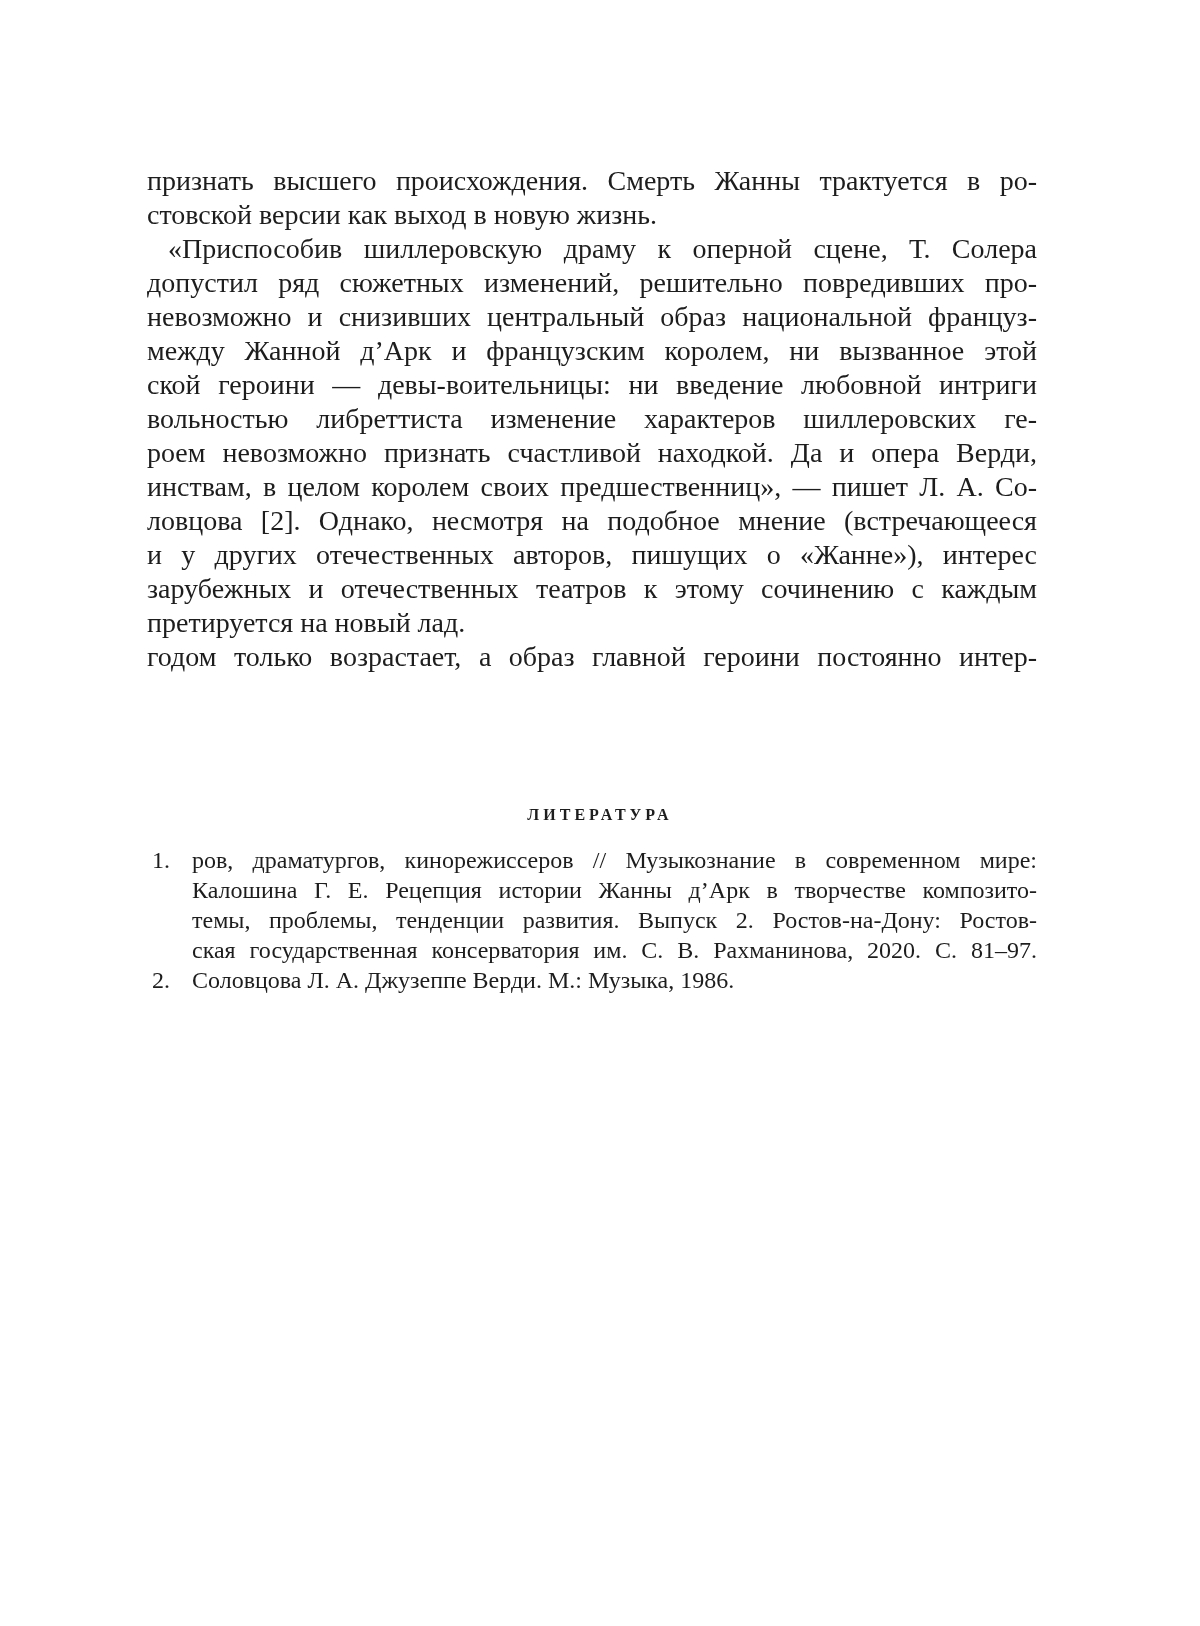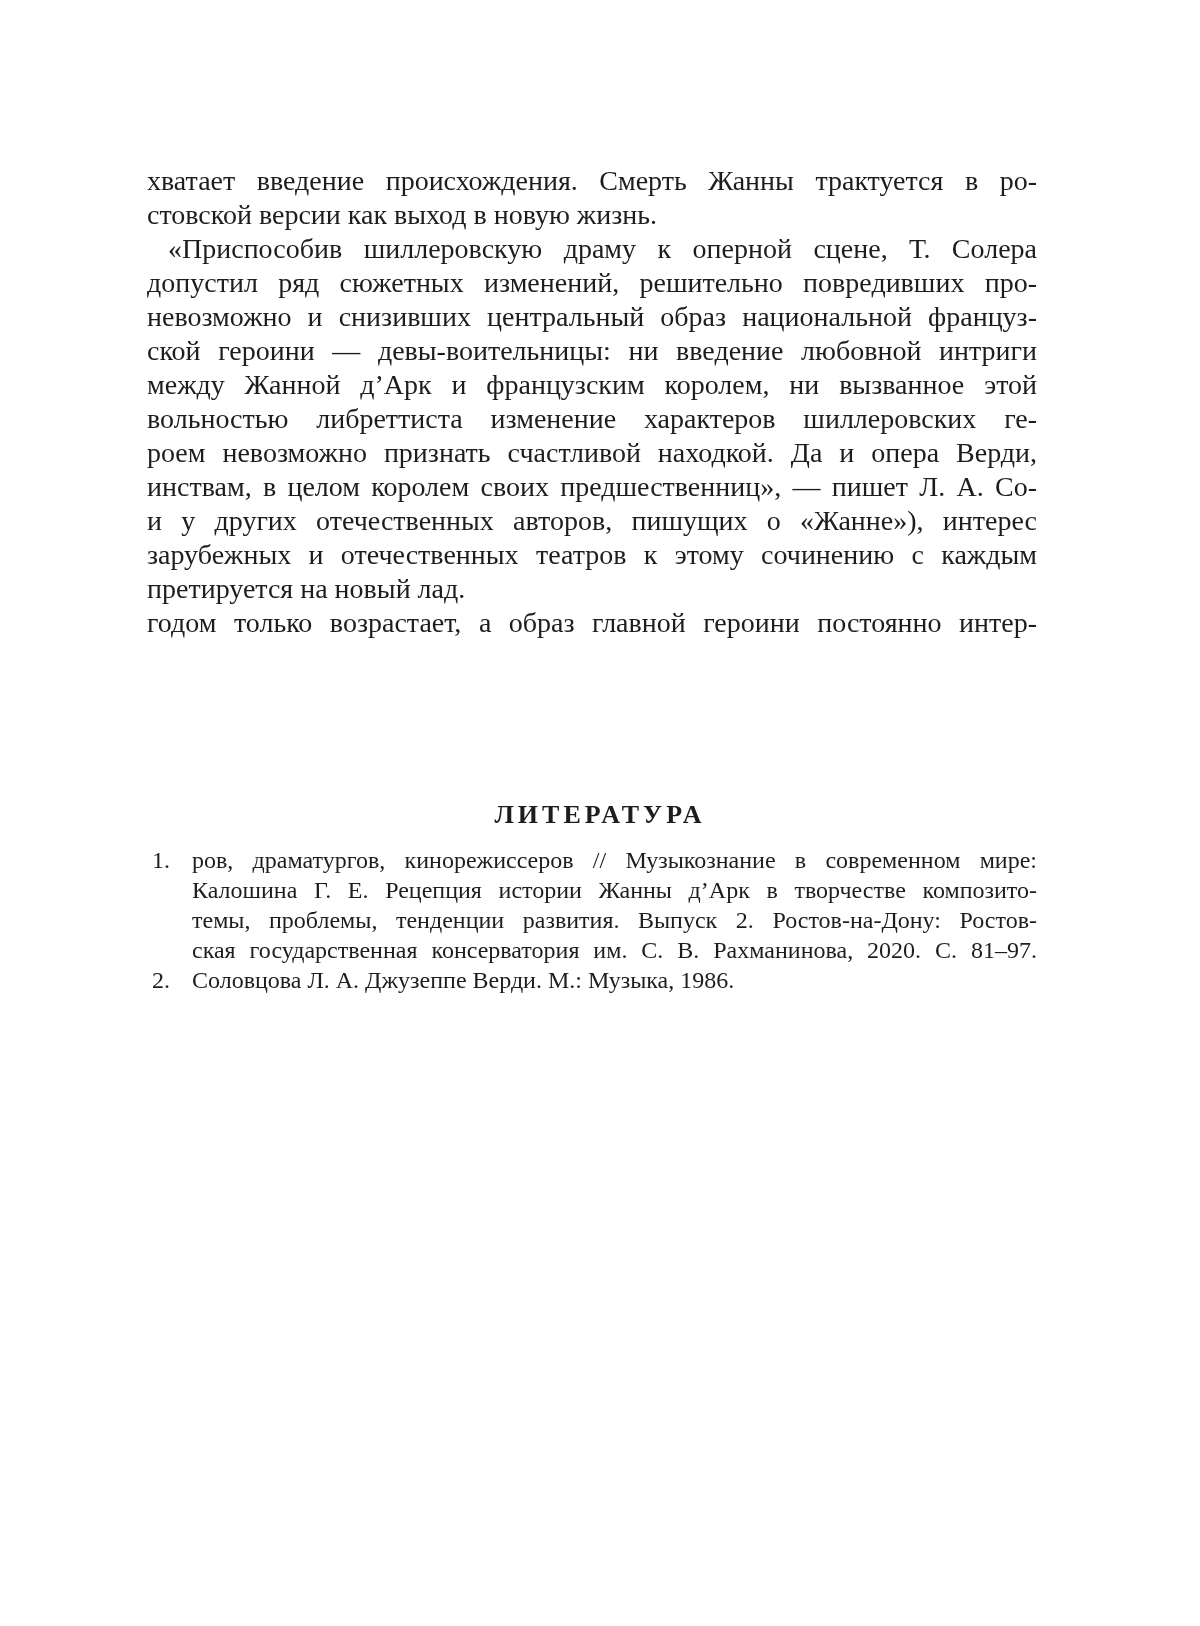--- a/index.html
+++ b/index.html
@@ -30,21 +30,21 @@
     text-align-last: justify;
   }
   .bline.end { text-align-last: left; }
   .bline.indent { text-indent: 21px; }
   
   .lit-heading {
     position: absolute;
     left: 0; top: 800px;
     width: 1200px;
     text-align: center;
-    font-size: 26px;
+    font-size: 16px;
     line-height: 30px;
     font-weight: 700;
     letter-spacing: 4px;
   }
   
   .ref-list {
     position: absolute;
     left: 147px; top: 845px;
     width: 890px;
     font-size: 24px;
@@ -65,30 +65,31 @@
     text-align-last: justify;
   }
   .rline.end { text-align-last: left; }
 </style>
 </head>
 <body>
 
 <div class="page">
 
   <div class="body-text">
-      <div class="bline">хватает введение происхождения. Смерть Жанны трактуется в ро-</div>
+      <div class="bline">признать высшего происхождения. Смерть Жанны трактуется в ро-</div>
       <div class="bline end">стовской версии как выход в новую жизнь.</div>
       <div class="bline indent">«Приспособив шиллеровскую драму к оперной сцене, Т. Солера</div>
       <div class="bline">допустил ряд сюжетных изменений, решительно повредивших про-</div>
       <div class="bline">невозможно и снизивших центральный образ национальной француз-</div>
+      <div class="bline">между Жанной д’Арк и французским королем, ни вызванное этой</div>
       <div class="bline">ской героини — девы-воительницы: ни введение любовной интриги</div>
-      <div class="bline">между Жанной д’Арк и французским королем, ни вызванное этой</div>
       <div class="bline">вольностью либреттиста изменение характеров шиллеровских ге-</div>
       <div class="bline">роем невозможно признать счастливой находкой. Да и опера Верди,</div>
       <div class="bline">инствам, в целом королем своих предшественниц», — пишет Л. А. Со-</div>
+      <div class="bline">ловцова [2]. Однако, несмотря на подобное мнение (встречающееся</div>
       <div class="bline">и у других отечественных авторов, пишущих о «Жанне»), интерес</div>
       <div class="bline">зарубежных и отечественных театров к этому сочинению с каждым</div>
       <div class="bline end">претируется на новый лад.</div>
       <div class="bline">годом только возрастает, а образ главной героини постоянно интер-</div>
     </div>
 
   <div class="lit-heading">ЛИТЕРАТУРА</div>
 
   <div class="ref-list">
       <div class="ref">

